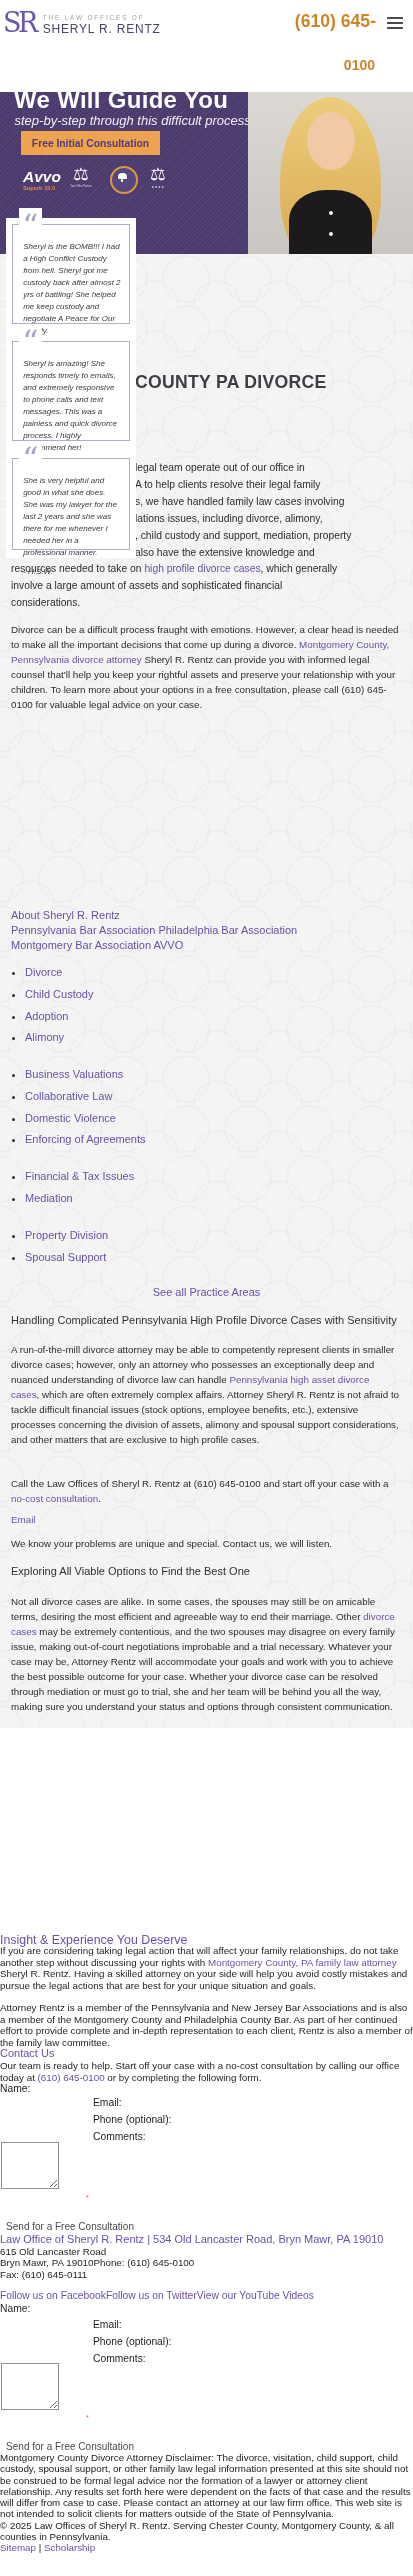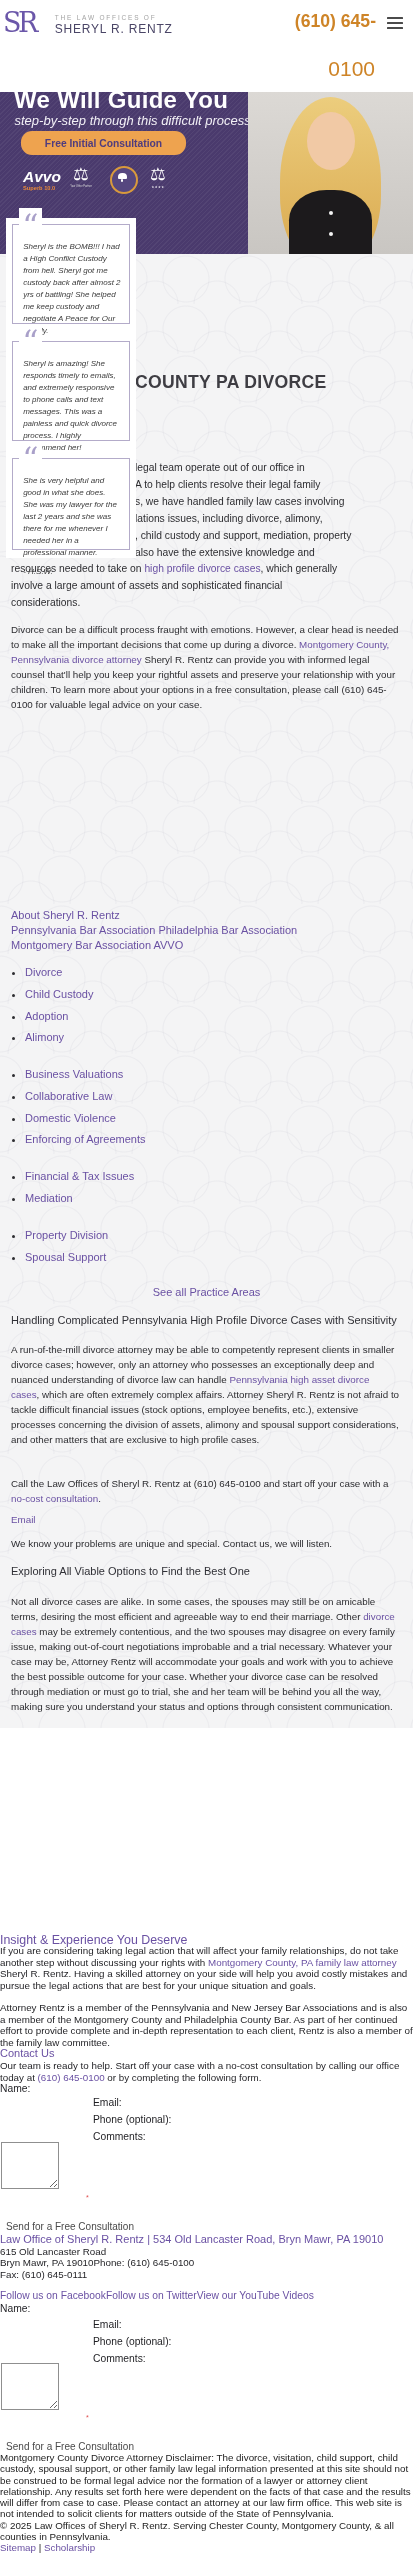--- a/index.html
+++ b/index.html
@@ -6,38 +6,38 @@
   #page{position:relative;width:413px;height:2576px;background:#fff;
         font-family:"Liberation Sans",sans-serif;color:#2d2d31;overflow:hidden;}
   a{cursor:pointer;}
   .plink{color:#6a51a3;}
 
   
   #header{position:absolute;left:0;top:0;width:413px;height:92px;background:#fff;}
   .logo{position:absolute;left:3px;top:9.3px;display:flex;align-items:flex-end;}
   .logo-monogram{font-family:"DejaVu Serif",serif;font-size:27px;line-height:27px;
     color:#6b57a9;letter-spacing:-3.6px;font-weight:400;}
-  .logo-text{margin-left:20px;margin-top:4.1px;}
+  .logo-text{margin-left:8px;margin-top:4.1px;}
   .logo-line1{font-size:6.5px;color:#a3a3a3;letter-spacing:1.8px;}
   .logo-line2{font-size:12px;color:#4a4566;letter-spacing:0.8px;margin-top:1px;}
   .phone1{position:absolute;right:37px;top:11.4px;font-size:17.6px;font-weight:bold;color:#ce8427;}
-  .phone2{position:absolute;right:38px;top:57px;font-size:21px;font-weight:normal;color:#ce8427;}
+  .phone2{position:absolute;right:38px;top:57px;font-size:14px;font-weight:bold;color:#ce8427;}
   .hamburger{position:absolute;right:10.3px;top:16.5px;width:15.5px;height:12.4px;display:flex;
     flex-direction:column;justify-content:space-between;}
   .hamburger div{height:2.1px;background:#4b4b4b;border-radius:0.5px;}
 
   
   #hero{position:absolute;left:0;top:92px;width:413px;height:162px;overflow:hidden;
     background:#4a3a6d;
     background-image:repeating-linear-gradient(135deg,rgba(255,255,255,0.05) 0 1px,transparent 1px 3.1px);}
   .hero-headline{position:absolute;left:14px;top:-5.7px;color:#fff;font-size:24px;font-weight:bold;
     white-space:nowrap;letter-spacing:0.3px;}
   .hero-sub{position:absolute;left:14.5px;top:20.7px;color:#f2f0f6;font-size:13px;font-style:italic;}
-  .hero-cta{position:absolute;left:21px;top:39px;width:165px;height:24px;background:#eea34f;
-    border:none;border-radius:11px;color:#4f3c7e;font-size:10.3px;font-weight:bold;
+  .hero-cta{position:absolute;left:21px;top:39px;width:139px;height:24px;background:#eea34f;
+    border:none;border-radius:0;color:#4f3c7e;font-size:10.3px;font-weight:bold;
     font-family:"Liberation Sans",sans-serif;}
   .badges{position:absolute;left:23px;top:72px;height:31px;}
   .avvo{position:absolute;left:0;top:6.2px;width:41px;text-align:left;}
   .avvo-name{color:#fff;font-size:15.5px;font-weight:bold;font-style:italic;line-height:14.5px;}
   .avvo-rating{color:#e8883a;font-size:5.7px;font-weight:bold;}
   .badge-emblem{position:absolute;top:0;width:30px;height:30px;color:#fff;text-align:center;}
   .badge-emblem .scales{font-size:17.6px;line-height:20.7px;color:#fff;}
   .badge-emblem .cap{font-size:2.6px;color:#ddd;}
   .pa-badge{left:43px;}
   .phila-badge{left:85px;}

